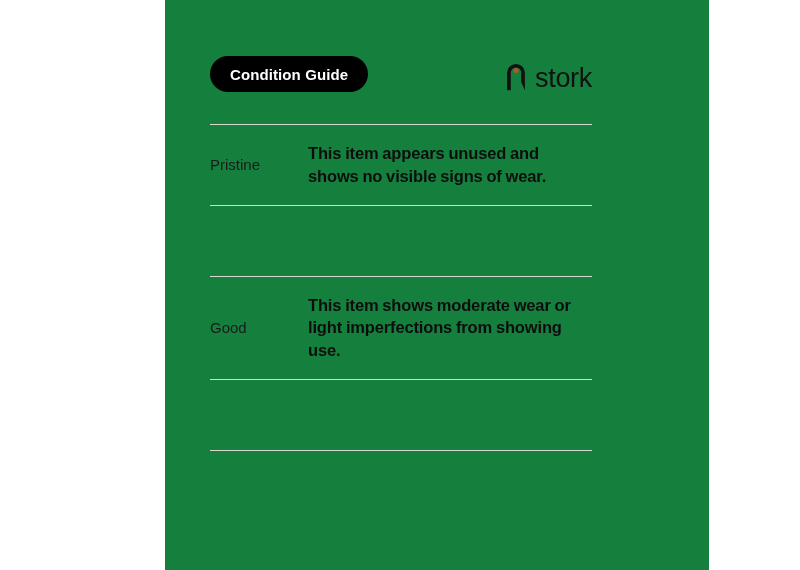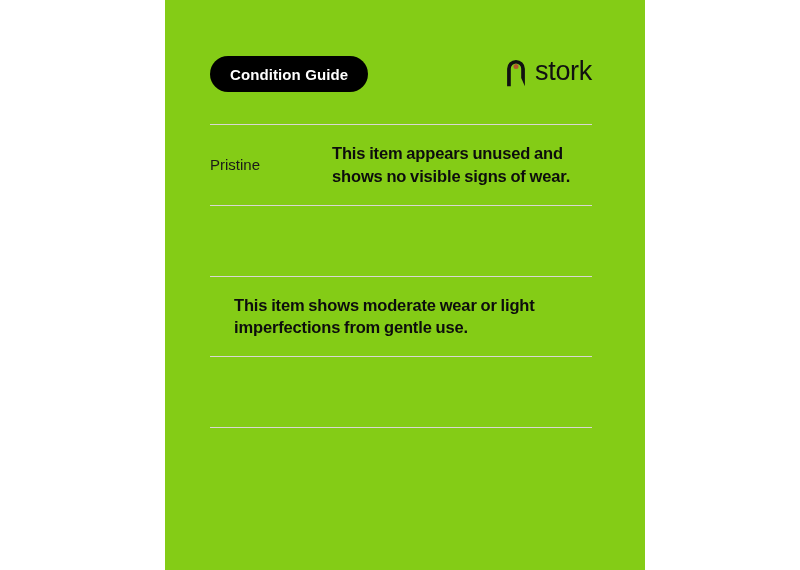--- a/index.html
+++ b/index.html
@@ -19,23 +19,23 @@
     width: 800px;
     height: 570px;
     background: #ffffff;
   }
 
   
   .card {
     position: absolute;
     left: 165px;
     top: 0;
-    width: 480px;
+    width: 544px;
     height: 570px;
-    background: #84cc16;
+    background: #15803d;
     box-sizing: border-box;
   }
 
   
   .card-header {
     position: absolute;
     left: 45px;
     top: 56px;
     width: 382px;
     height: 36px;
@@ -58,21 +58,21 @@
     justify-content: center;
     white-space: nowrap;
     box-sizing: border-box;
   }
 
   .brand {
     position: absolute;
     right: 0;
     top: 1px;
     display: flex;
-    align-items: flex-start;
+    align-items: flex-end;
     gap: 7px;
     height: 34px;
   }
 
   .brand-mark {
     display: block;
     width: 24px;
     height: 30px;
     flex: 0 0 auto;
   }
@@ -118,21 +118,20 @@
   }
 
   .row-desc {
     flex: 1 1 auto;
     font-size: 16.5px;
     color: #0d0d0d;
     line-height: 1.38;
     font-weight: bold;
     letter-spacing: -0.15px;
     word-spacing: -0.6px;
-    margin-left: 24px;
   }
 </style>
 </head>
 <body>
 
 <div class="page">
 
   <div class="card">
 
     <div class="card-header">
@@ -161,21 +160,22 @@
       </div>
 
       <div class="divider"></div>
 
       <div class="row">
       </div>
 
       <div class="divider"></div>
 
       <div class="row">
-        <div class="row-desc">This item shows moderate wear or light imperfections from gentle use.</div>
+        <div class="row-label">Good</div>
+        <div class="row-desc">This item shows moderate wear or light imperfections from showing use.</div>
       </div>
 
       <div class="divider"></div>
 
       <div class="row">
       </div>
 
       <div class="divider"></div>
 
     </div>

